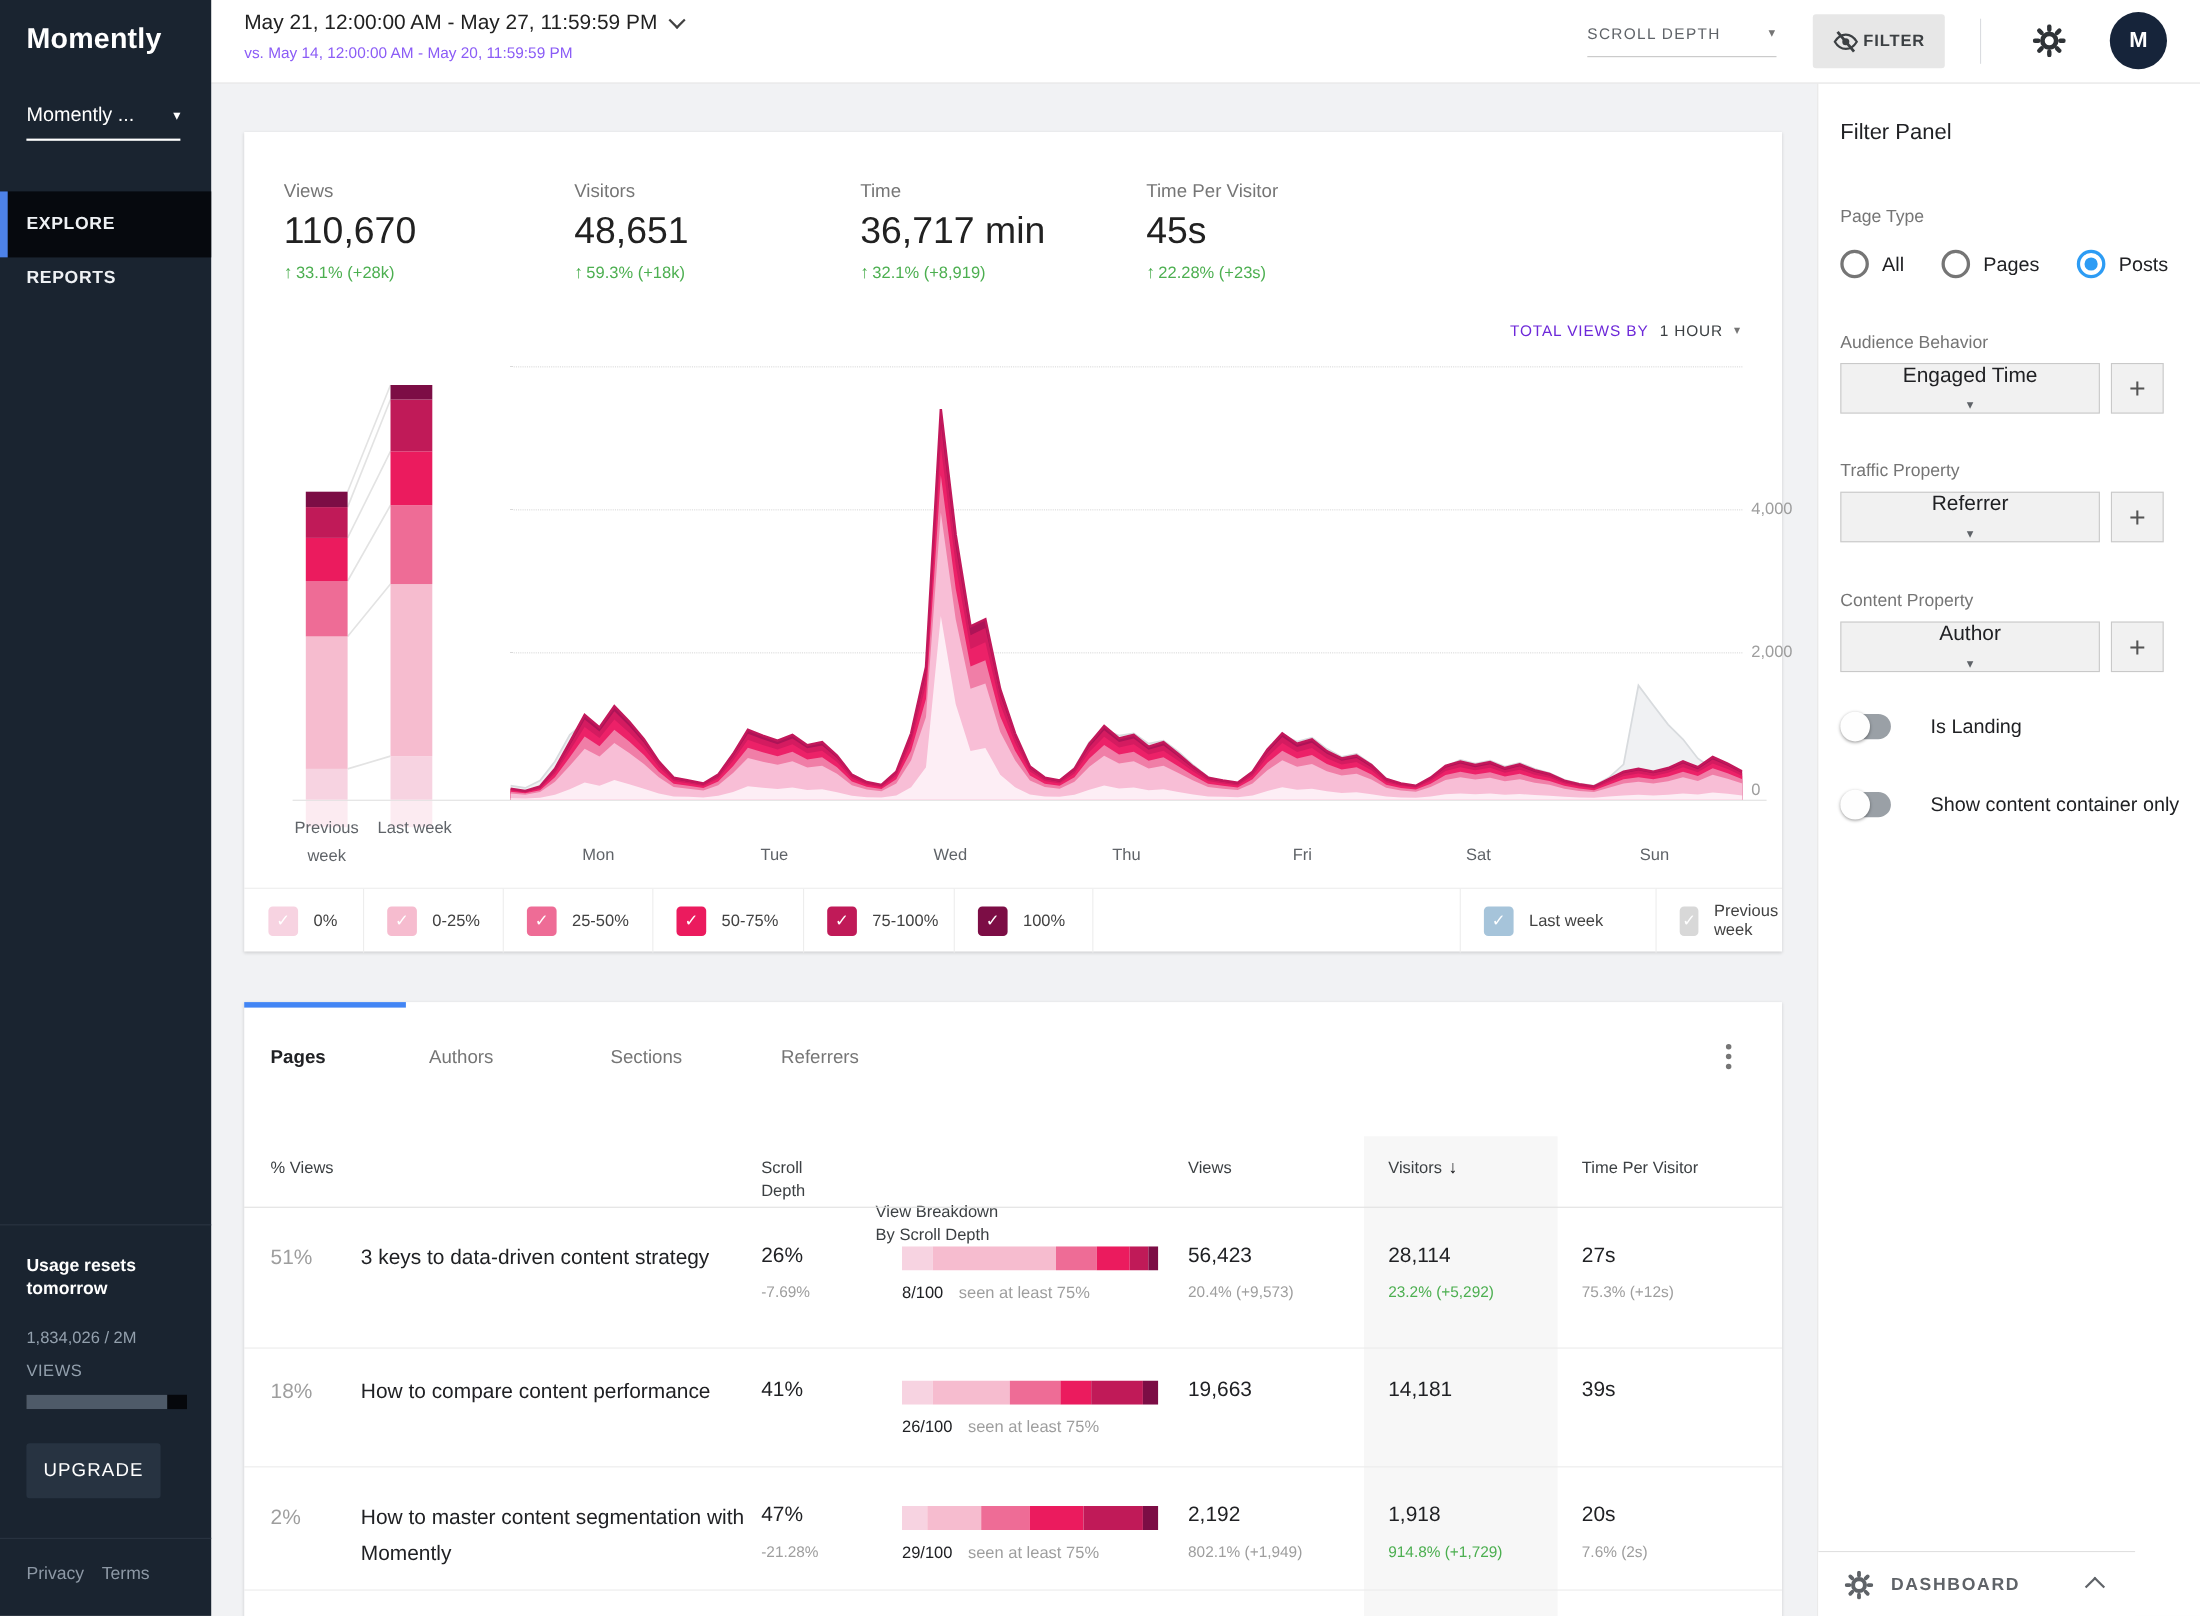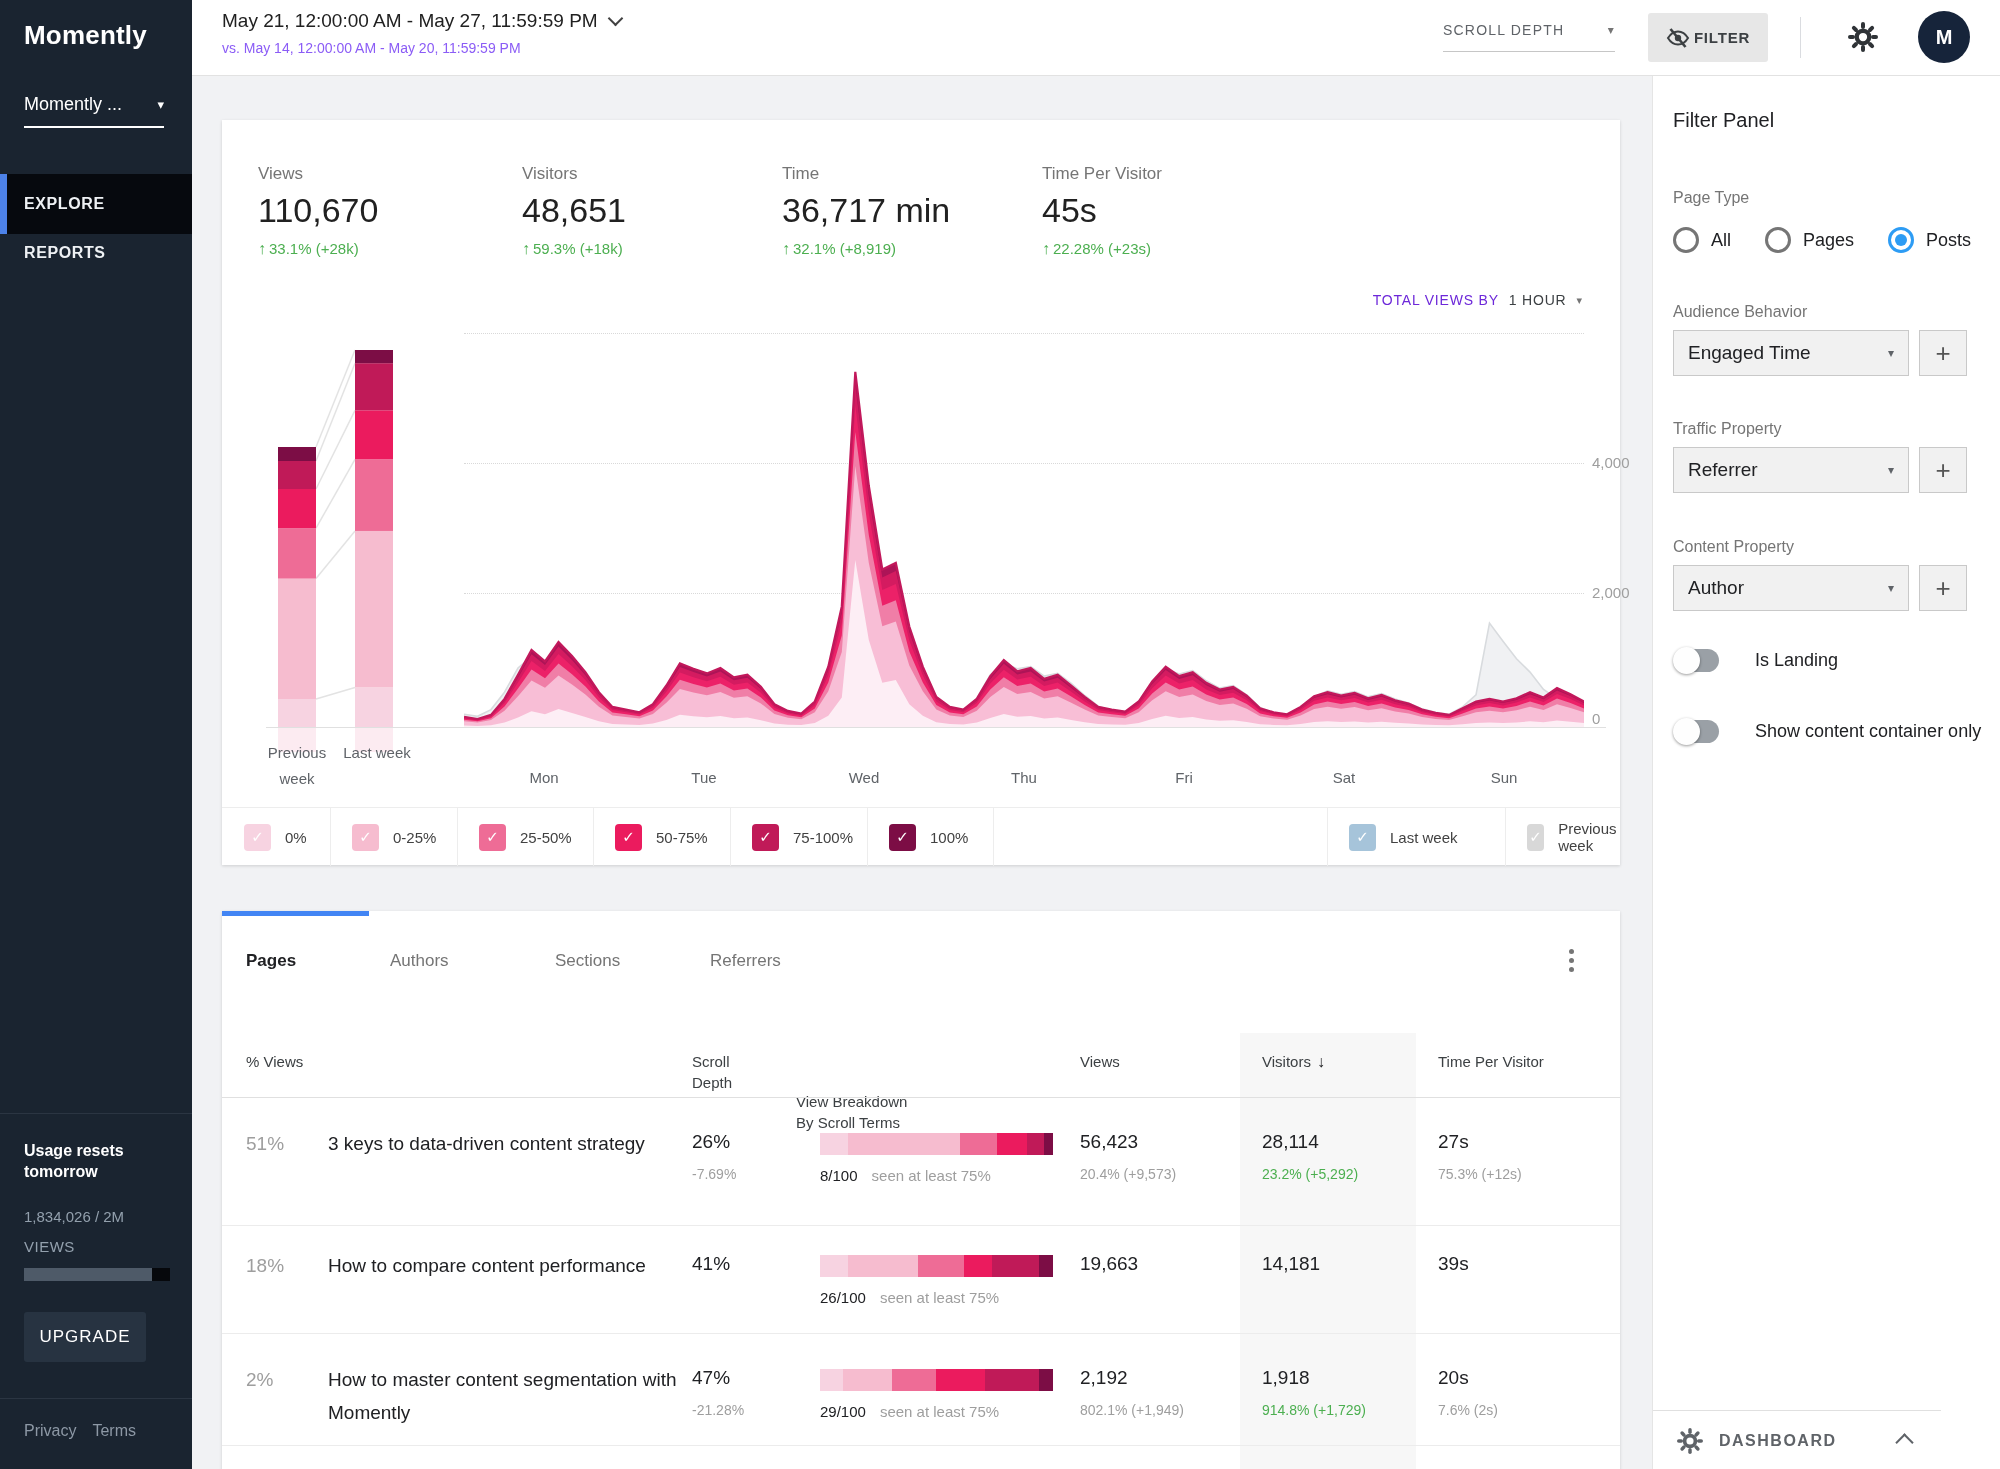--- a/index.html
+++ b/index.html
@@ -101,21 +101,21 @@
   #filter-panel{left:1652px;top:75px;width:348px;height:1394px;background:#fff;border-left:1px solid #e5e5e5;box-sizing:border-box;}
   .fp-title{left:20px;top:34px;font-size:20px;color:#202124;}
   .fp-label{left:20px;font-size:16px;color:#757575;}
   .radio-row{left:20px;top:152px;display:flex;align-items:center;gap:34px;}
   .radio{display:flex;align-items:center;gap:12px;cursor:pointer;}
   .rcirc{width:26px;height:26px;border-radius:50%;border:3px solid #757575;box-sizing:border-box;background:#fff;}
   .radio.selected .rcirc{border-color:#2d9cf4;display:flex;align-items:center;justify-content:center;}
   .radio.selected .rcirc::after{content:"";width:12px;height:12px;border-radius:50%;background:#2d9cf4;}
   .radio-label{font-size:18px;color:#202124;}
   .select-box{left:20px;width:236px;height:46px;background:#f1f1f1;border:1px solid #c9c9c9;box-sizing:border-box;
-              display:flex;align-items:center;justify-content:space-between;padding:0 14px;cursor:pointer;}
+              display:flex;align-items:center;justify-content:space-between;padding:0 14px;cursor:pointer;flex-direction:column;}
   .select-box .sel-val{font-size:19px;color:#202124;}
   .select-box .caret{font-size:12px;color:#5f6368;}
   .plus-btn{left:266px;width:48px;height:46px;background:#f1f1f1;border:1px solid #c9c9c9;box-sizing:border-box;
             font-size:26px;color:#555;display:flex;align-items:center;justify-content:center;cursor:pointer;}
   .toggle-row{left:20px;display:flex;align-items:center;gap:36px;}
   .toggle{width:46px;height:26px;position:relative;cursor:pointer;}
   .t-track{position:absolute;left:4px;top:2px;width:42px;height:23px;border-radius:12px;background:#9aa0a6;}
   .t-knob{position:absolute;left:0;top:0;width:27px;height:27px;border-radius:50%;background:#fefefe;
           box-shadow:0 1px 3px rgba(0,0,0,.4);}
   .toggle-label{font-size:18px;color:#202124;}
@@ -333,21 +333,21 @@
 
     <div class="abs visitors-band"></div>
 
     <div class="abs th" style="left:24px;top:140px;">% Views</div>
     <div class="abs th" style="left:470px;top:140px;">
       <div>Scroll</div>
         <div>Depth</div>
     </div>
     <div class="abs th" style="left:574px;top:140px;margin-top:40px;">
       <div>View Breakdown</div>
-        <div>By Scroll Terms</div>
+        <div>By Scroll Depth</div>
     </div>
     <div class="abs th" style="left:858px;top:140px;">Views</div>
     <div class="abs th" style="left:1040px;top:140px;">
       <span>Visitors</span><span class="sort-arrow">↓</span>
     </div>
     <div class="abs th" style="left:1216px;top:140px;">Time Per Visitor</div>
     <div class="abs thead-border"></div>
 
     <div class="abs trow" style="top:186px;height:128px;">
       <div class="abs c-pct">51%</div>

